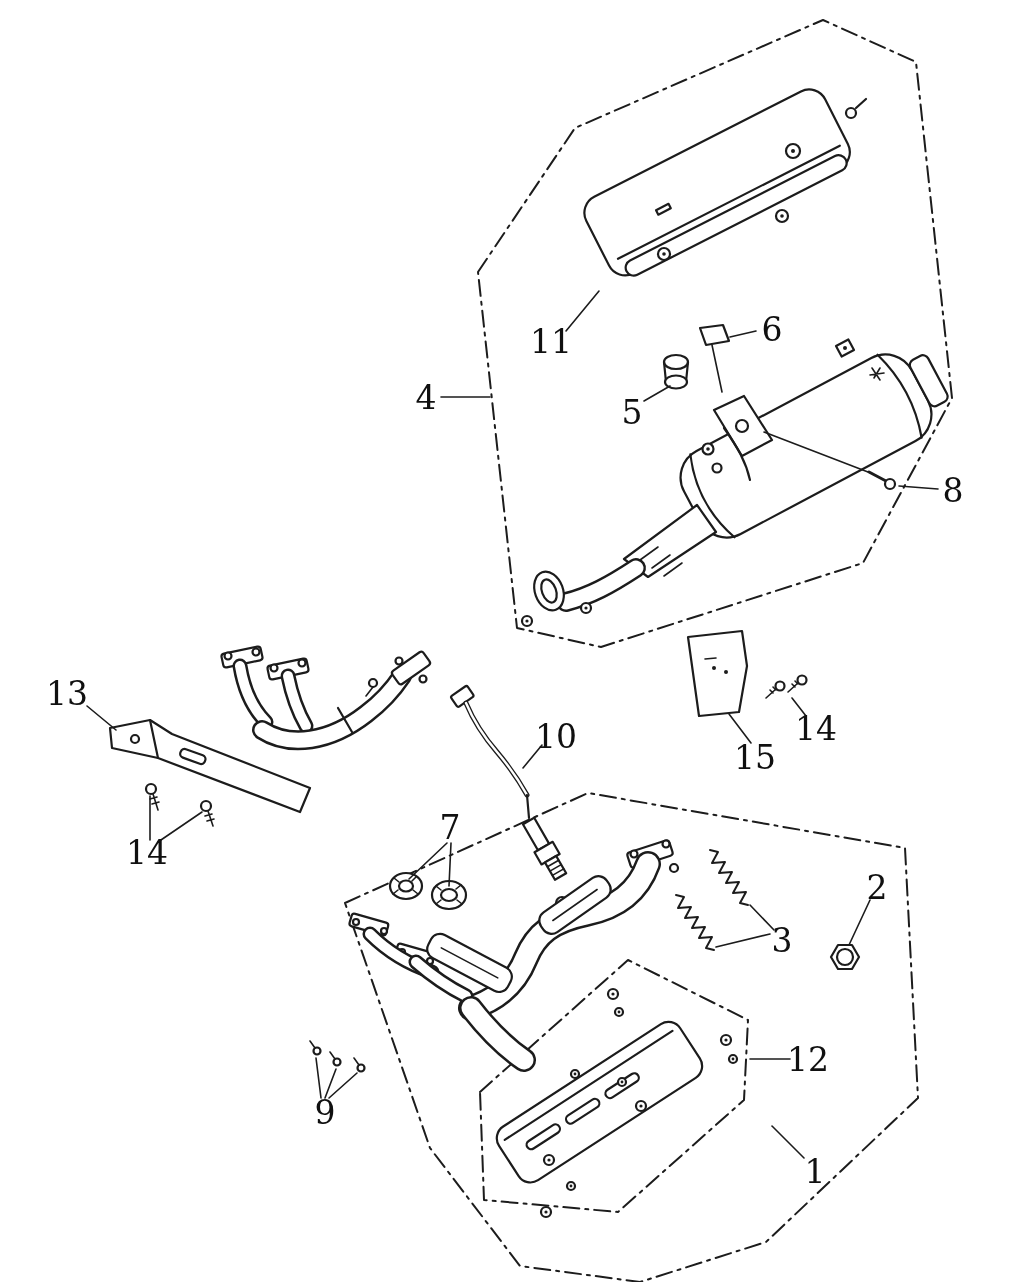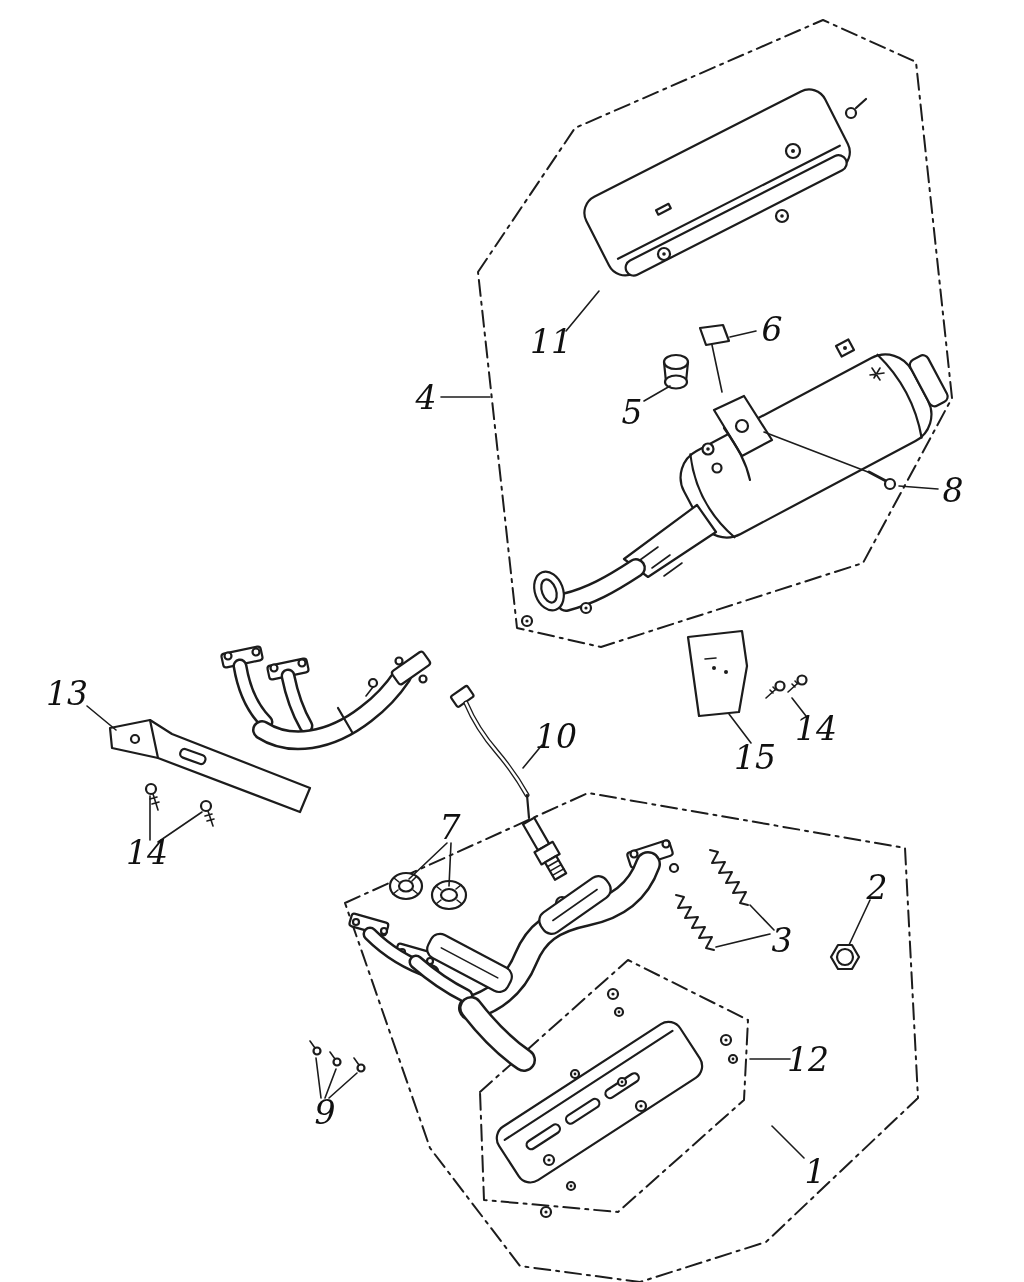--- a/index.html
+++ b/index.html
@@ -1,17 +1,17 @@
 <!DOCTYPE html>
 <html><head>
 <meta charset="utf-8">
 <title>Parts Diagram</title>
 <style>
   html,body{margin:0;padding:0;background:#ffffff;}
-  .page{width:1024px;height:1282px;position:relative;background:#ffffff;overflow:hidden;font-style:italic;}
+  .page{width:1024px;height:1282px;position:relative;background:#ffffff;overflow:hidden;}
   svg{display:block;}
   .art{stroke:#1c1c1c;fill:none;stroke-width:2.2;stroke-linecap:round;stroke-linejoin:round;}
   .dashdot{stroke-dasharray:16 6 3 6;stroke-width:2;}
   .thin{stroke-width:1.6;}
   .wfill{fill:#ffffff;}
   .dark{fill:#1c1c1c;stroke:none;}
   .callout{font-family:"DejaVu Serif","Liberation Serif",serif;font-size:33px;fill:#101010;text-anchor:middle;stroke:none;}
 </style>
 </head>
 <body>

